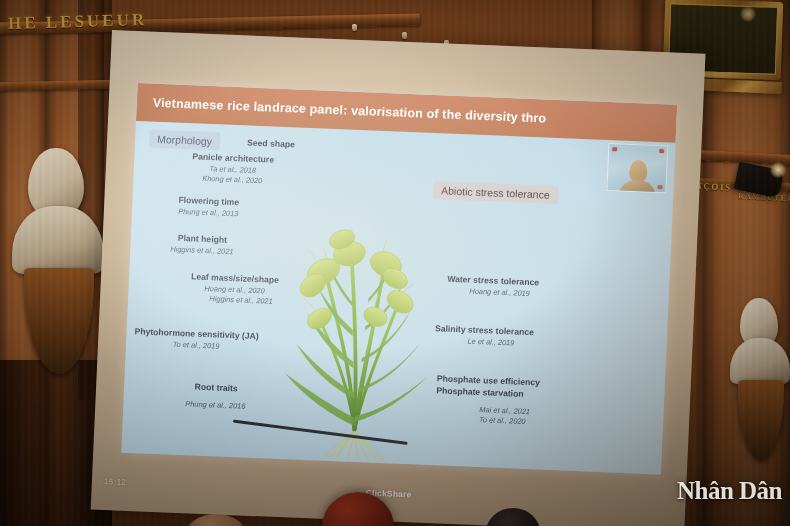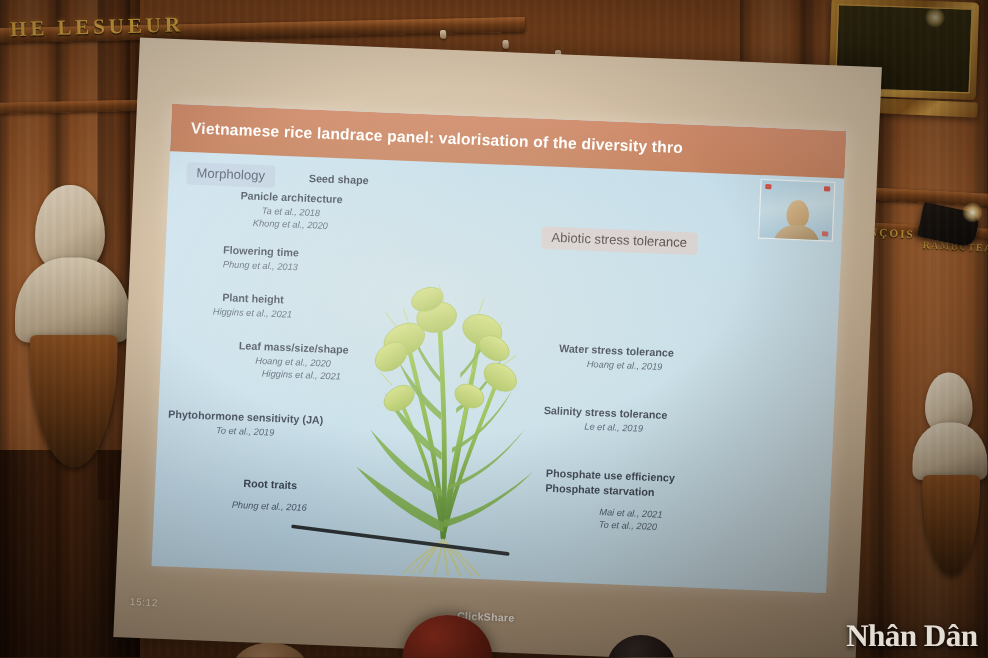--- a/index.html
+++ b/index.html
@@ -235,21 +235,21 @@
   }
 
   
   .head-silhouette {
     position:absolute;
     border-radius:50% 50% 42% 42% / 58% 58% 42% 42%;
   }
 
   
   #watermark {
-    position:absolute; right:8px; bottom:2px;
+    position:absolute; right:8px; bottom:21px;
     font-family:"Liberation Serif", serif;
     font-weight:bold;
     font-size:25px;
     color:#f2ece4;
     letter-spacing:-.5px;
     text-shadow:0 1px 3px rgba(0,0,0,.85), 0 0 8px rgba(0,0,0,.5);
     opacity:.93;
   }
 </style>
 </head>

